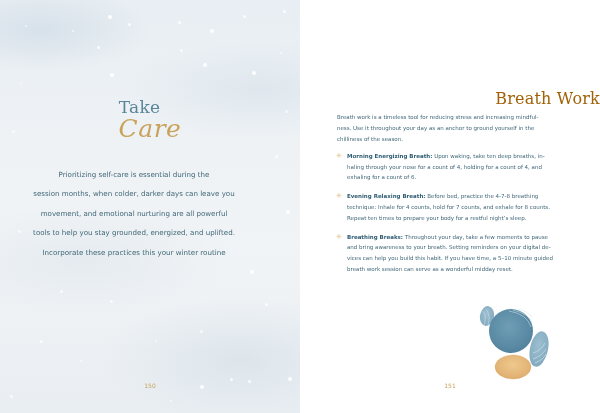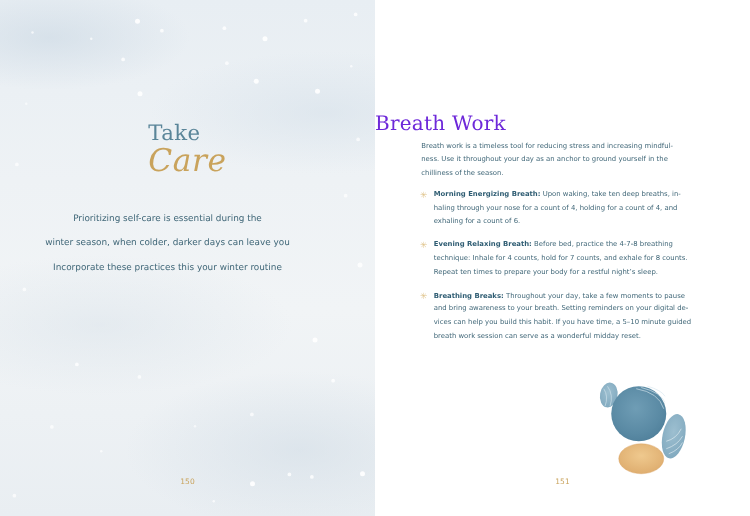--- a/index.html
+++ b/index.html
@@ -47,23 +47,23 @@
     .folio-left {
       position: absolute; left: 0; width: 300px; top: 382px;
       text-align: center; font-size: 6px; color: #c9a35c;
       font-family: "DejaVu Sans", sans-serif;
     }
 
     
     .page-right { position: relative; width: 300px; height: 413px; background: #ffffff; }
     .breath-title {
       position: absolute; left: 0; width: 300px; top: 89px;
-      text-align: left;
+      text-align: right;
       font-family: "DejaVu Serif", serif;
-      font-size: 16px; color: #6d28d9; letter-spacing: 0.2px;
+      font-size: 16px; color: #a16207; letter-spacing: 0.2px;
     }
     .right-intro {
       position: absolute; left: 37px; width: 250px; top: 112px;
       font-size: 5.5px; line-height: 10.8px; color: #3f6677;
     }
     .right-intro span { display: block; white-space: nowrap; }
     .bullets { position: absolute; left: 37px; width: 255px; top: 151px; }
     .bullet { position: relative; padding-left: 10px; margin-bottom: 8.6px; font-size: 5.5px; line-height: 10.6px; color: #3f6677; }
     .bullet .mark {
       position: absolute; left: -1px; top: 0; font-size: 7px; color: #e0c48c; line-height: 10px;
@@ -119,21 +119,23 @@
       <span class="flake" style="left:170px;top:400px;width:2px;height:2px;opacity:.7"></span>
       <span class="flake" style="left:155px;top:340px;width:2px;height:2px;opacity:.6"></span>
       <span class="flake" style="left:10px;top:395px;width:3px;height:3px;opacity:.7"></span>
     </div>
 
     <div class="take-title">Take</div>
     <div class="care-title">Care</div>
 
     <div class="left-body">
       <span>Prioritizing self-care is essential during the</span>
-      <span>winter season, when colder, darker days can leave you</span>
+      <span>session months, when colder, darker days can leave you</span>
+      <span>movement, and emotional nurturing are all powerful</span>
+      <span>tools to help you stay grounded, energized, and uplifted.</span>
       <span>Incorporate these practices this your winter routine</span>
     </div>
 
     <div class="folio-left">150</div>
   </div>
 
   <div class="page-right">
     <div class="breath-title">Breath Work</div>
 
     <div class="right-intro">

